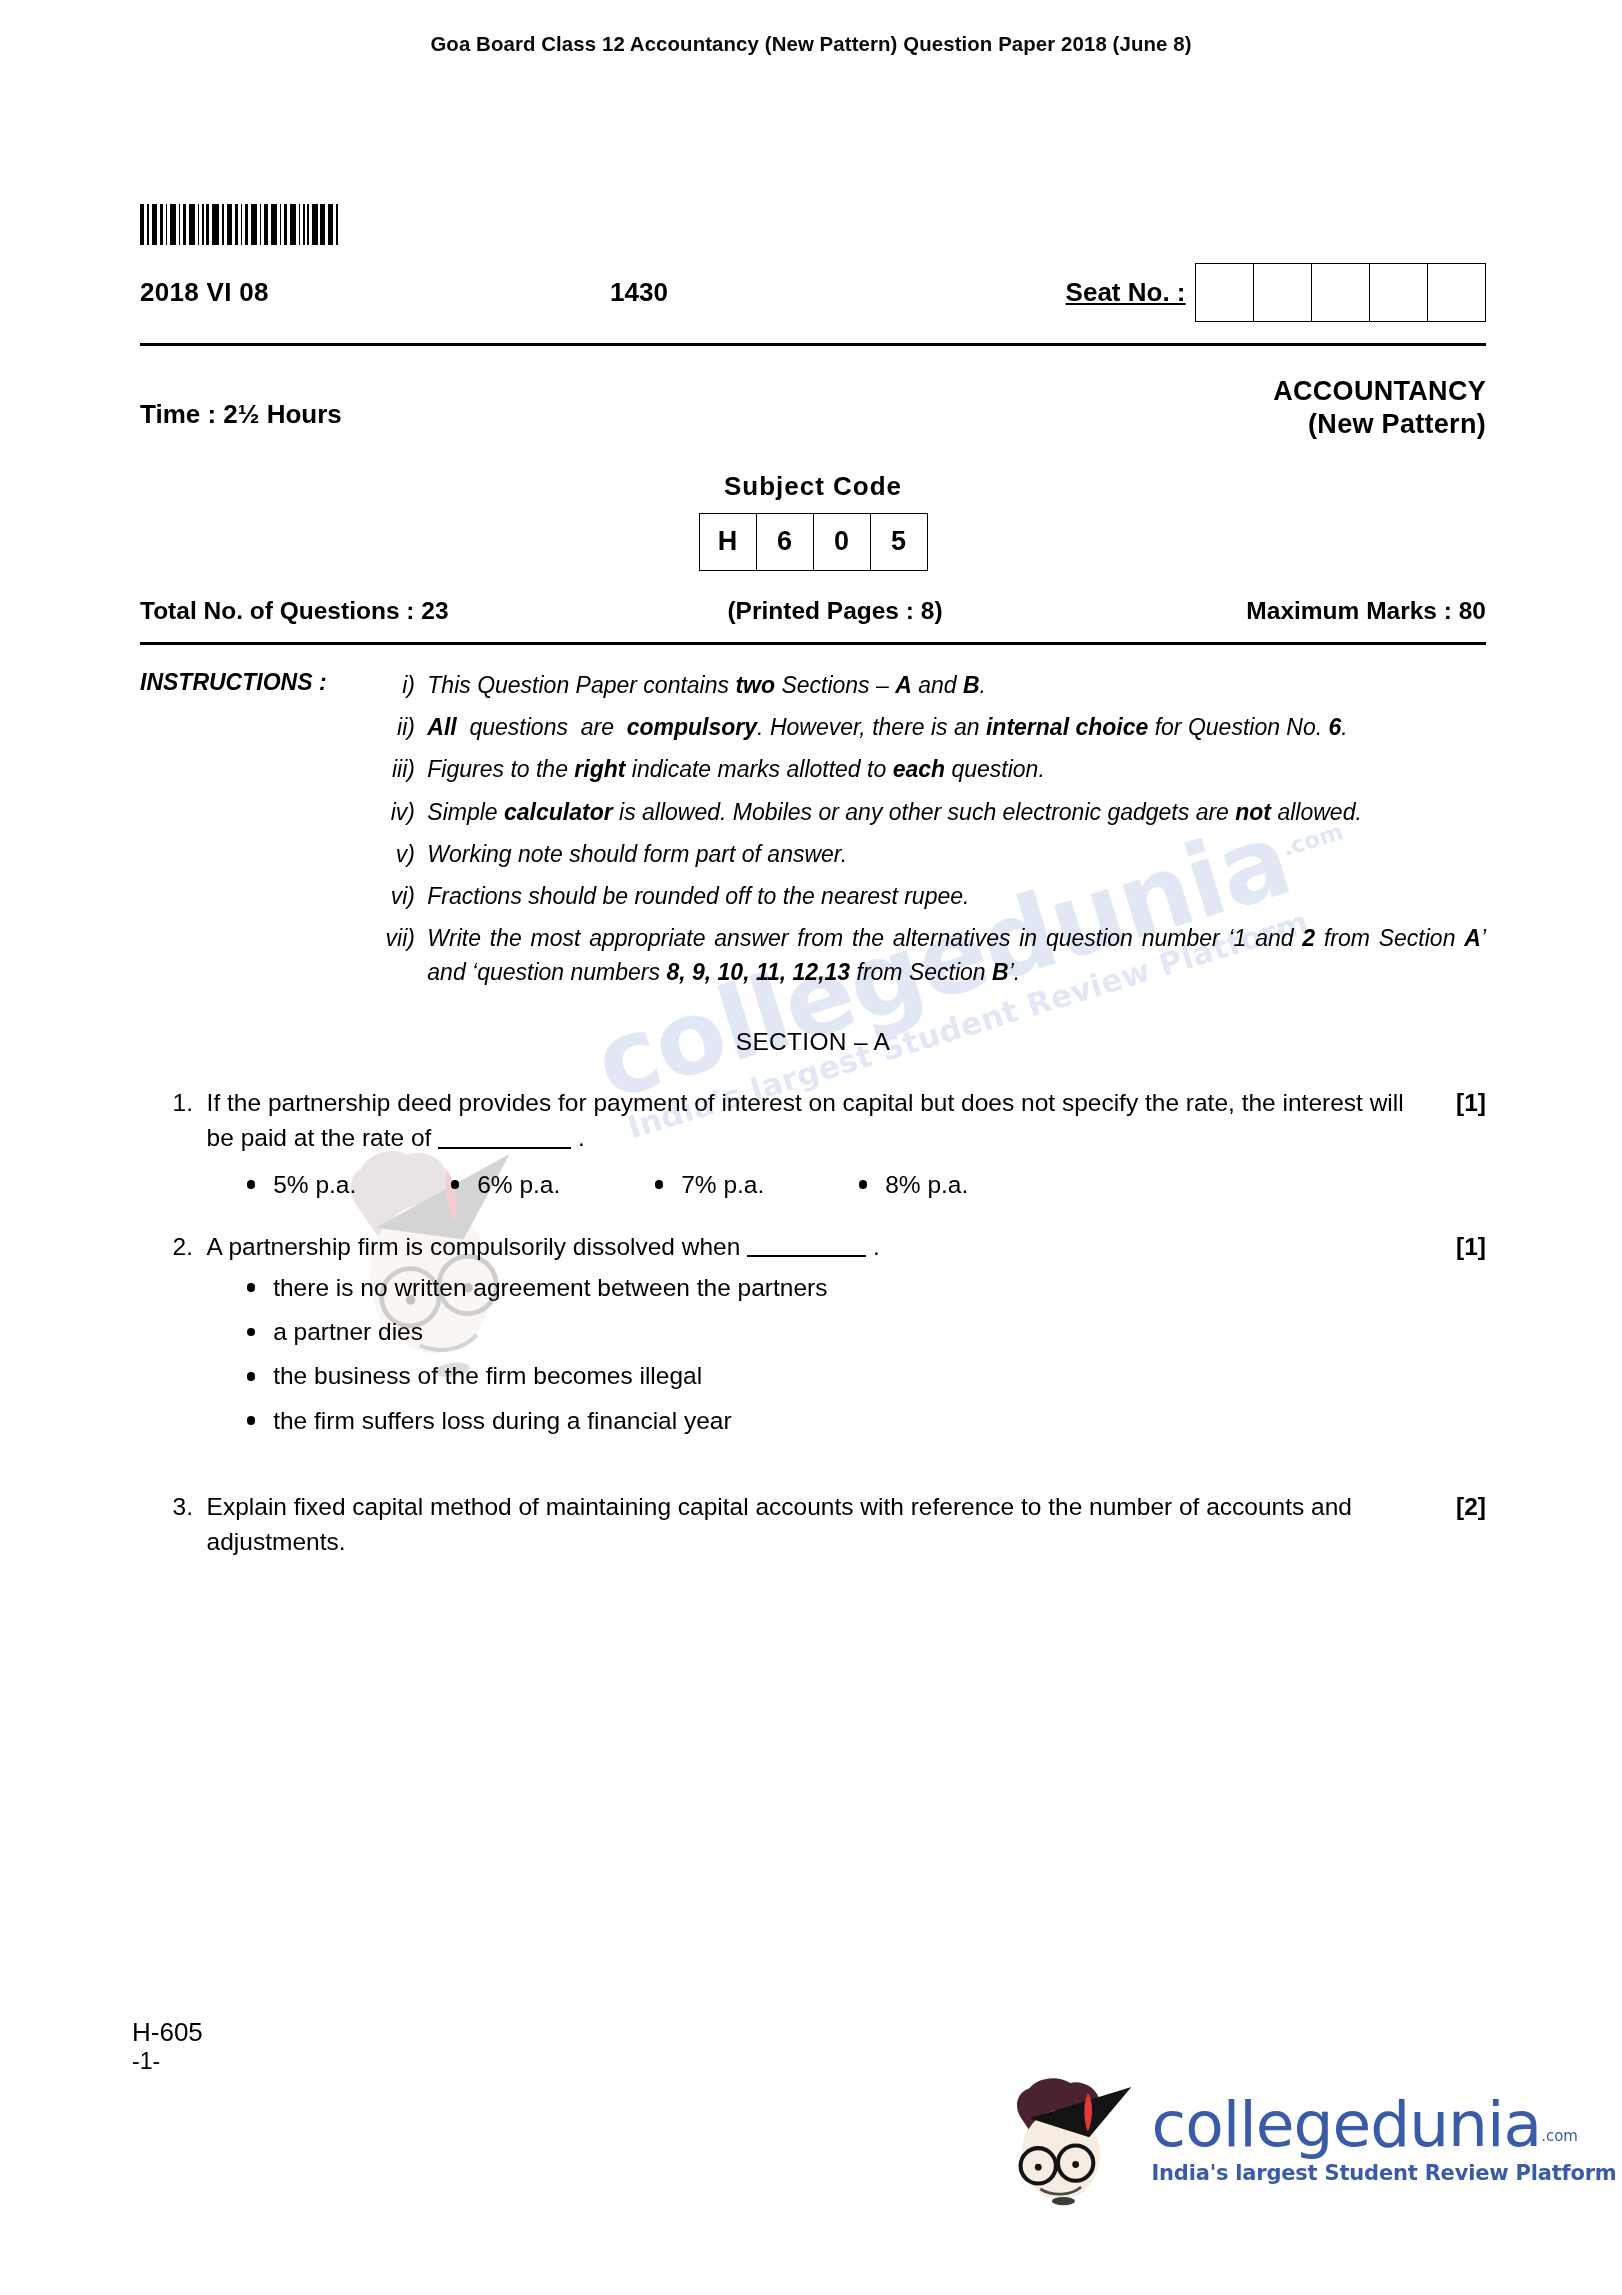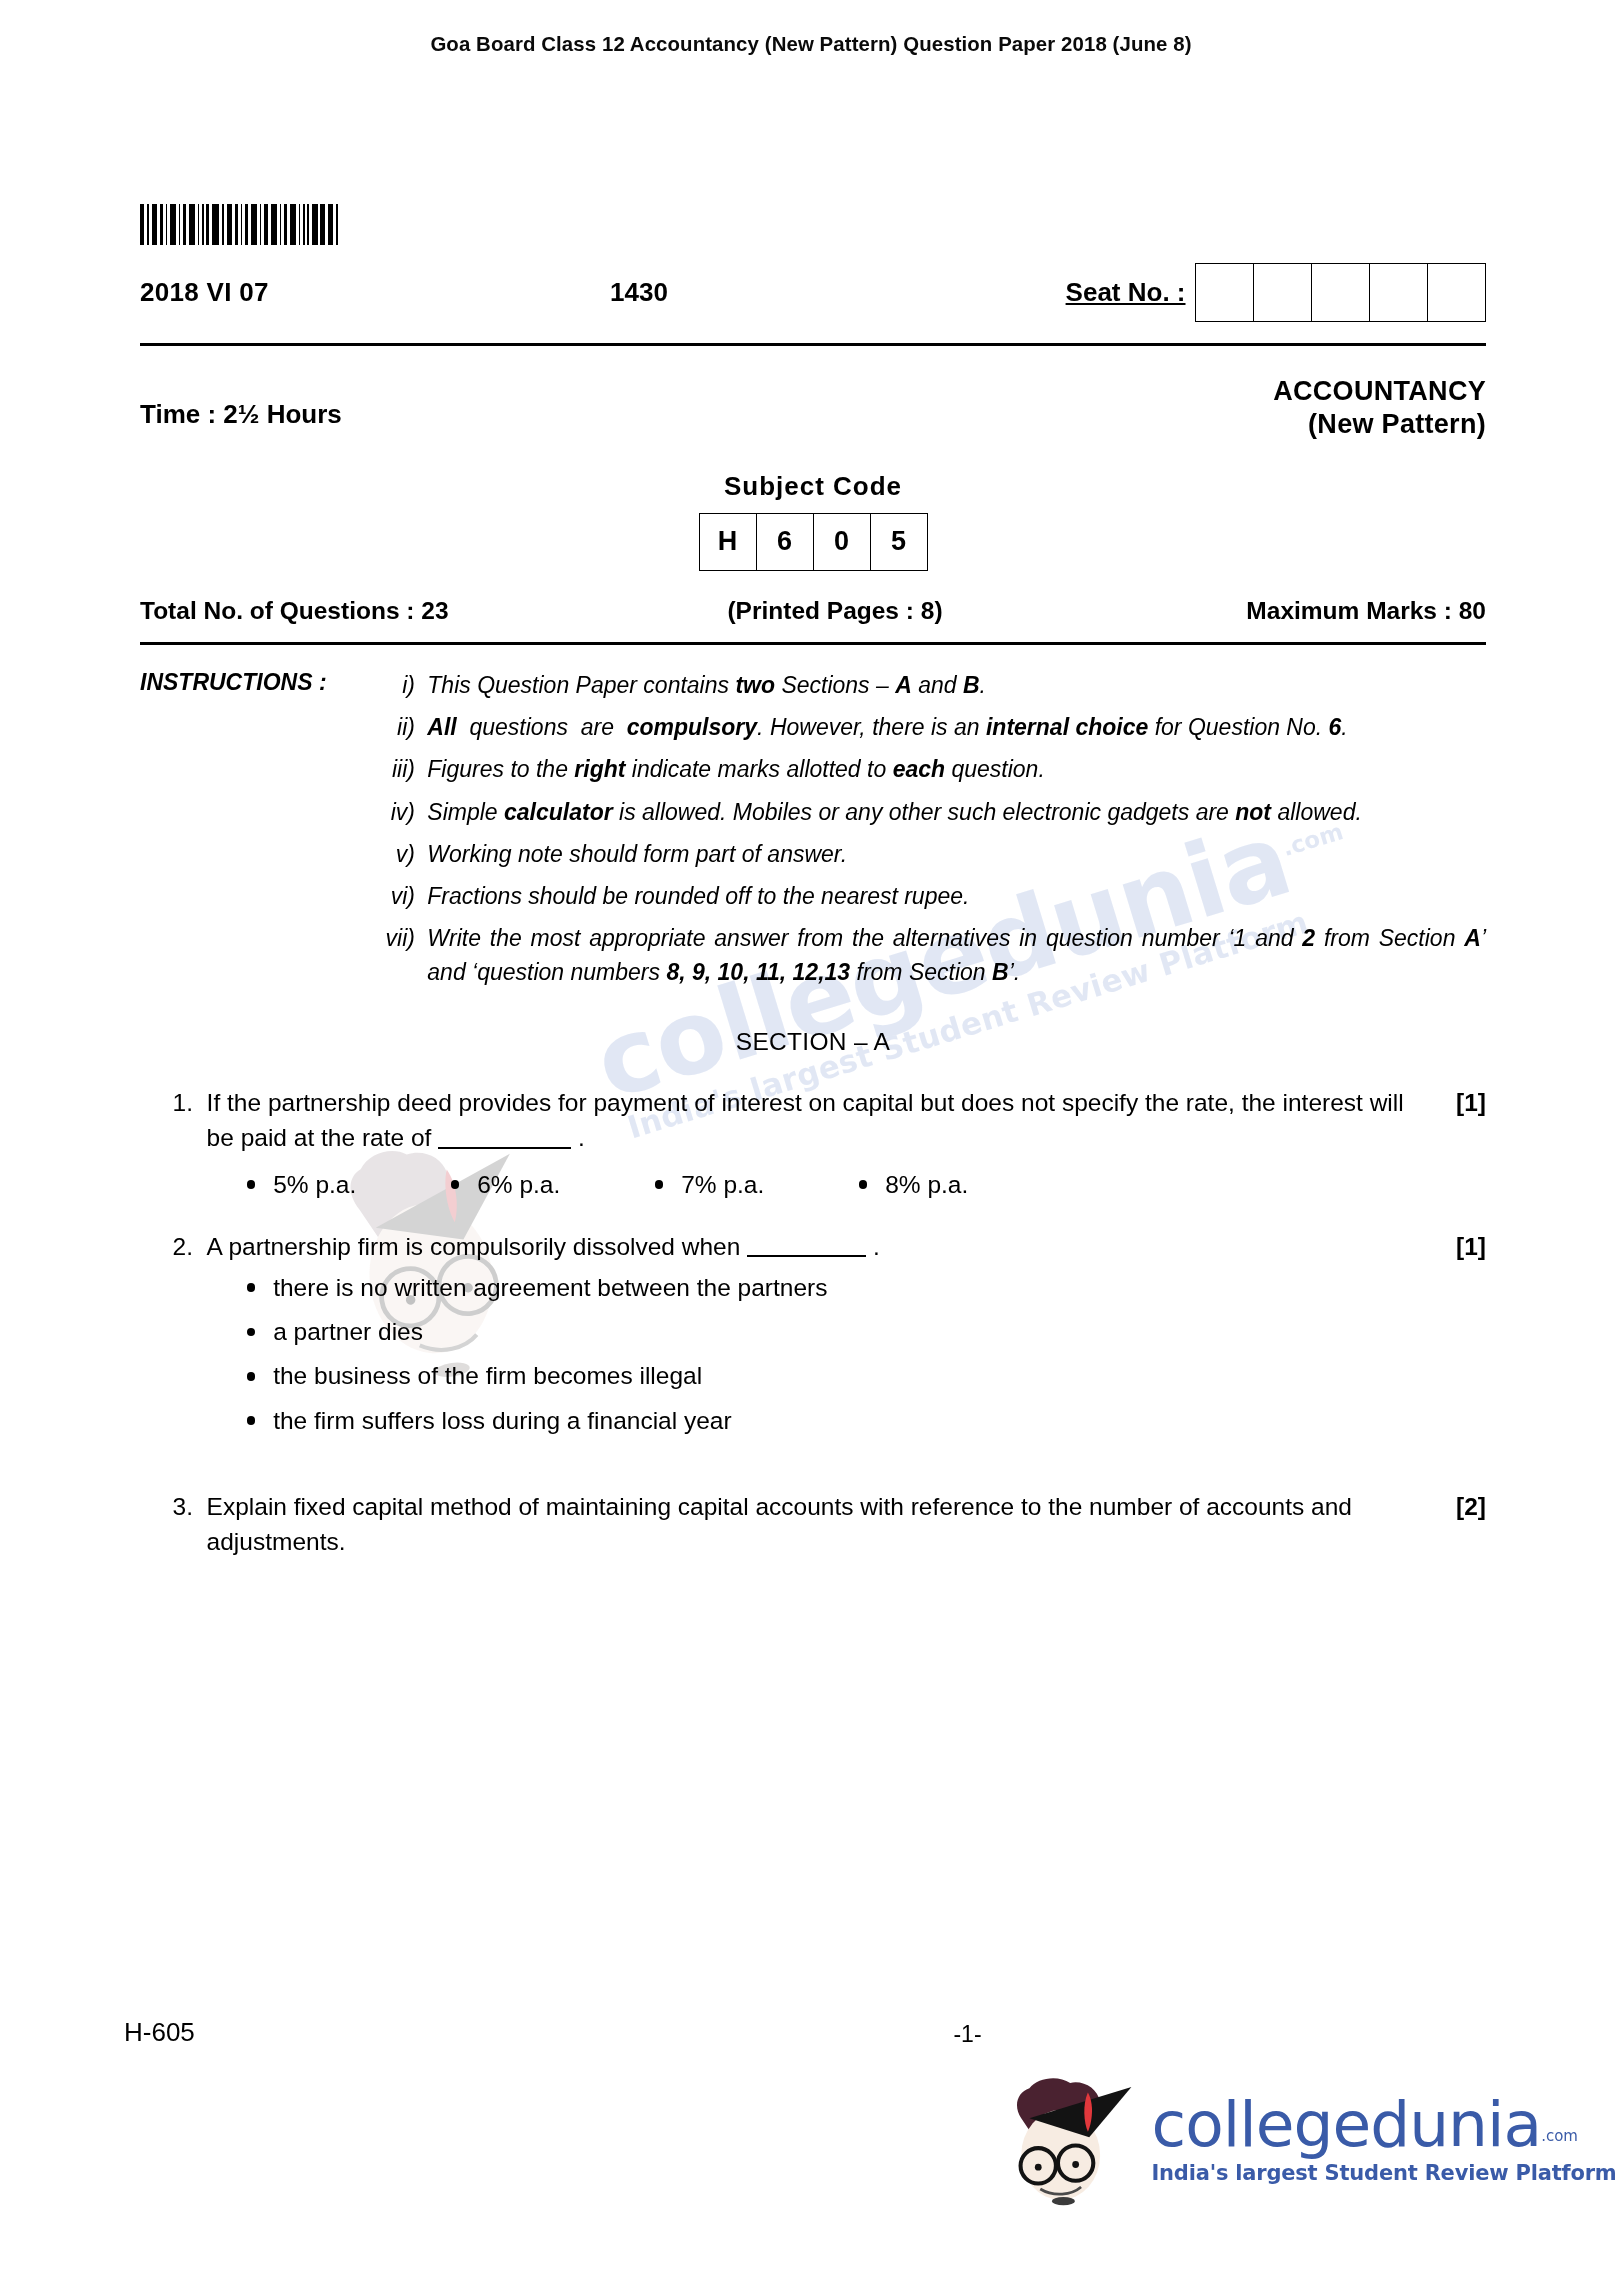--- a/index.html
+++ b/index.html
@@ -264,25 +264,26 @@
     background: #000;
     margin-right: 17.7px;
     flex: 0 0 8.9px;
   }
   .spacer-24 { height: 16.4px; }
   .spacer-46 { height: 31px; }
 
   
   .footer {
     position: absolute;
-    left: 124px;
+    left: 132px;
     top: 2017px;
     width: 1346px;
     display: flex;
-    align-items: flex-end;
+    align-items: flex-start;
+    flex-direction: column;
   }
   .footer-code {
     font-size: 26px;
     width: 423px;
   }
   .footer-page {
     font-size: 23px;
     flex: 1;
     text-align: center;
     padding-right: 82px;
@@ -456,21 +457,21 @@
         <i style="width: 3px; background: rgb(255, 255, 255);"></i>
         <i style="width: 4.5px; background: rgb(0, 0, 0);"></i>
         <i style="width: 3px; background: rgb(255, 255, 255);"></i>
         <i style="width: 6px; background: rgb(0, 0, 0);"></i>
         <i style="width: 3px; background: rgb(255, 255, 255);"></i>
         <i style="width: 1.5px; background: rgb(0, 0, 0);"></i>
         <i style="width: 4.5px; background: rgb(255, 255, 255);"></i>
       </div>
 
     <div class="row-seat">
-      <div class="exam-date">2018 VI 07</div>
+      <div class="exam-date">2018 VI 08</div>
       <div class="paper-no">1430</div>
       <div class="seat-wrap">
         <div class="seat-label">Seat No. :</div>
         <div class="seat-boxes" id="seat-boxes">
             <span></span>
             <span></span>
             <span></span>
             <span></span>
             <span></span>
           </div>

